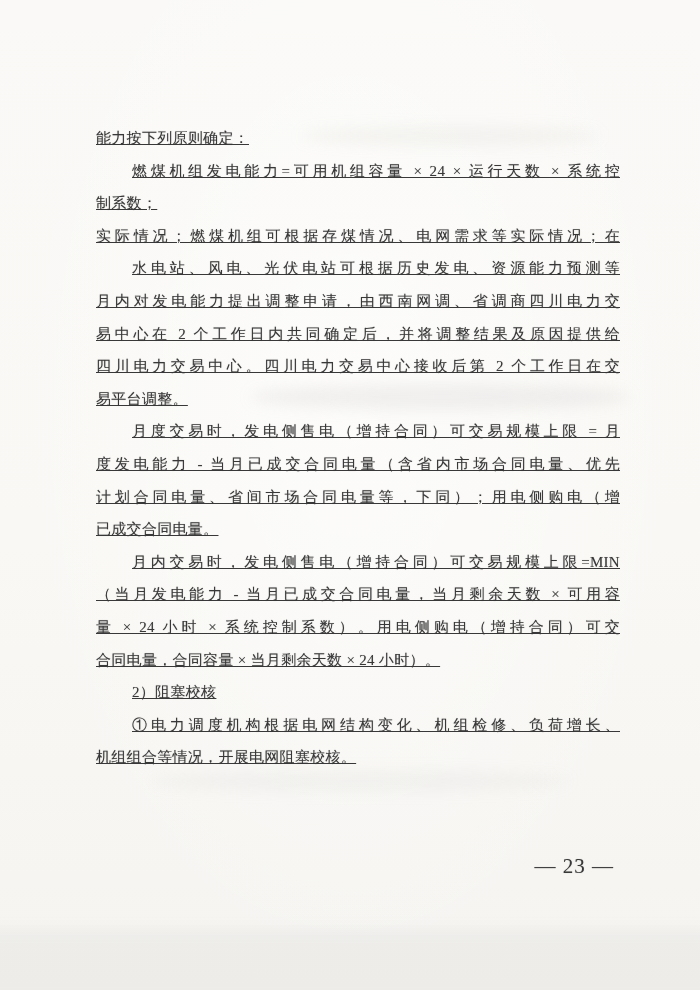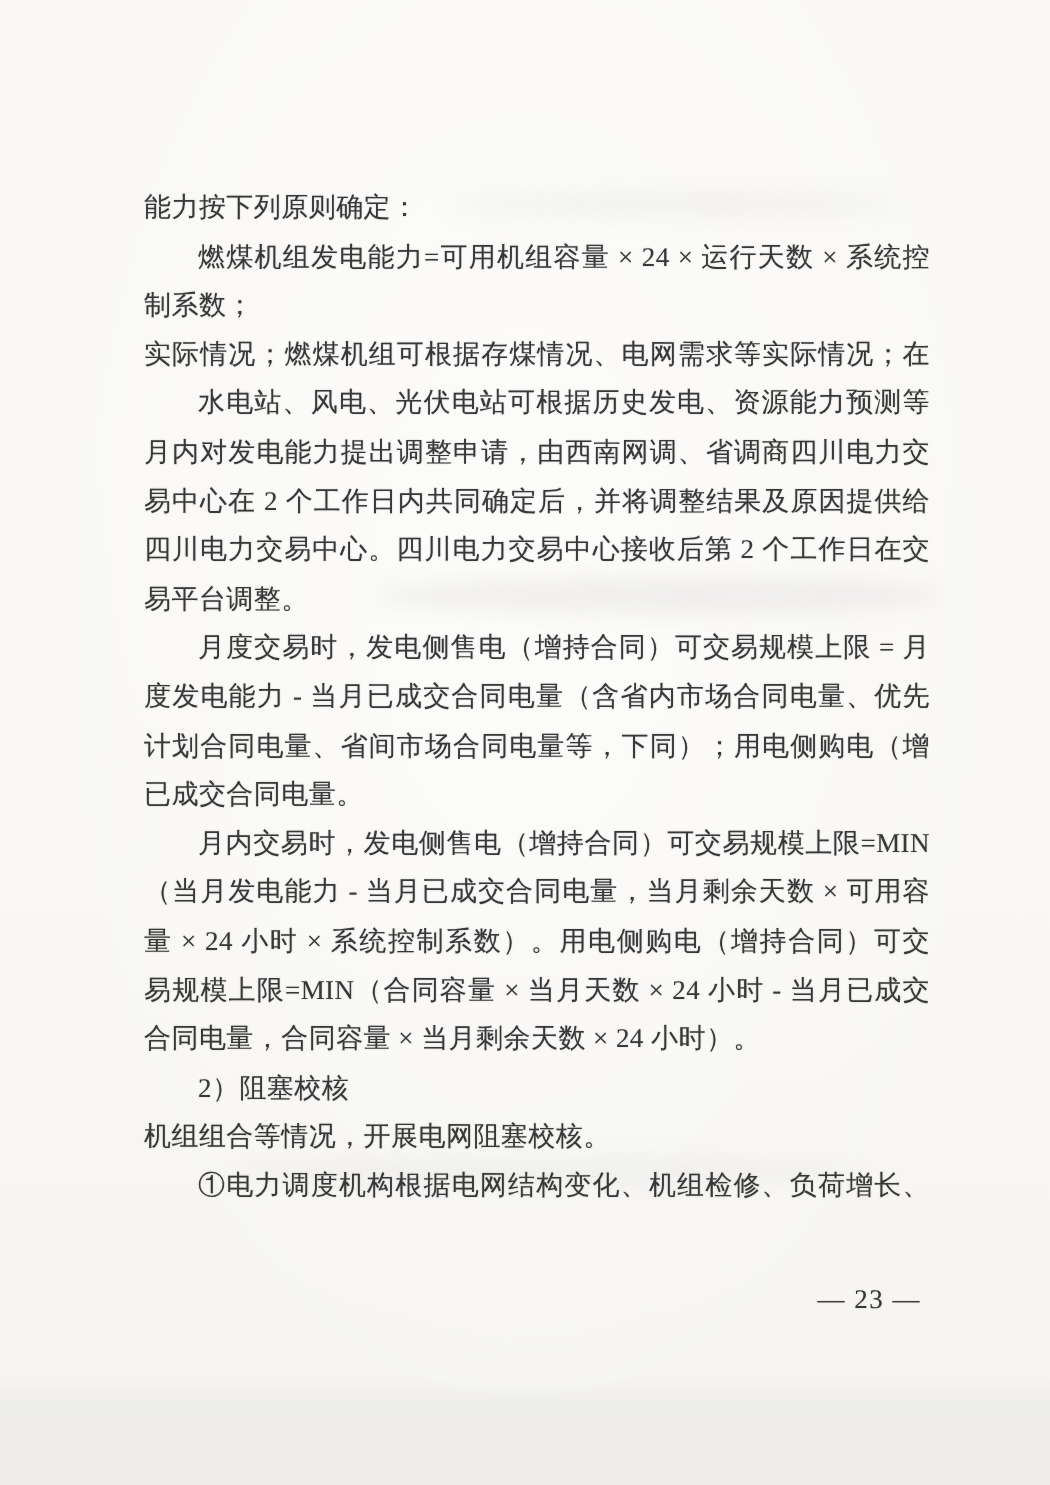--- a/index.html
+++ b/index.html
@@ -32,42 +32,43 @@
   .s2 { left: 300px; top: 126px; width: 300px; height: 20px; background: rgba(190,188,183,0.12); }
   .s3 { left: 150px; top: 770px; width: 420px; height: 22px; background: rgba(190,188,183,0.10); }
   .s4 { left: -30px; top: 930px; width: 760px; height: 70px; background: rgba(170,168,162,0.10); border-radius: 0; }
   .doc-body {
     position: absolute;
     left: 96px;
     top: 122px;
     width: 524px;
   }
   .line {
-    font-size: 18px;
+    font-size: 15px;
     line-height: 32.6px;
     height: 32.6px;
     color: var(--ink, #383838);
     text-shadow: 0 0 1px rgba(56,56,56,0.35);
     letter-spacing: 0.3px;
     white-space: nowrap;
+    text-decoration: underline;
   }
   .line.justify {
     white-space: normal;
     text-align: justify;
     text-align-last: justify;
     text-justify: inter-character;
   }
   .line.indent {
     padding-left: 36px;
   }
   .page-number {
     position: absolute;
     top: 855px;
     right: 86px;
-    font-size: 18px;
+    font-size: 21px;
     line-height: 22px;
     color: var(--ink, #383838);
     text-shadow: 0 0 1px rgba(56,56,56,0.3);
     letter-spacing: 1px;
   }
 </style>
 </head>
 <body style="--paper: #f9f8f5; --ink: #383838;">
 
 <div class="page">
@@ -86,21 +87,20 @@
       <div class="line justify">易中心在 2 个工作日内共同确定后，并将调整结果及原因提供给</div>
       <div class="line justify">四川电力交易中心。四川电力交易中心接收后第 2 个工作日在交</div>
       <div class="line">易平台调整。</div>
       <div class="line indent justify">月度交易时，发电侧售电（增持合同）可交易规模上限 = 月</div>
       <div class="line justify">度发电能力 - 当月已成交合同电量（含省内市场合同电量、优先</div>
       <div class="line justify">计划合同电量、省间市场合同电量等，下同）；用电侧购电（增</div>
       <div class="line">已成交合同电量。</div>
       <div class="line indent justify">月内交易时，发电侧售电（增持合同）可交易规模上限=MIN</div>
       <div class="line justify">（当月发电能力 - 当月已成交合同电量，当月剩余天数 × 可用容</div>
       <div class="line justify">量 × 24 小时 × 系统控制系数）。用电侧购电（增持合同）可交</div>
-      <div class="line justify">易规模上限=MIN（合同容量 × 当月天数 × 24 小时 - 当月已成交</div>
       <div class="line">合同电量，合同容量 × 当月剩余天数 × 24 小时）。</div>
       <div class="line indent">2）阻塞校核</div>
+      <div class="line indent justify">①电力调度机构根据电网结构变化、机组检修、负荷增长、</div>
       <div class="line">机组组合等情况，开展电网阻塞校核。</div>
-      <div class="line indent justify">①电力调度机构根据电网结构变化、机组检修、负荷增长、</div>
     </div>
 
   <div class="page-number">— 23 —</div>
 </div>
 
 </body></html>

